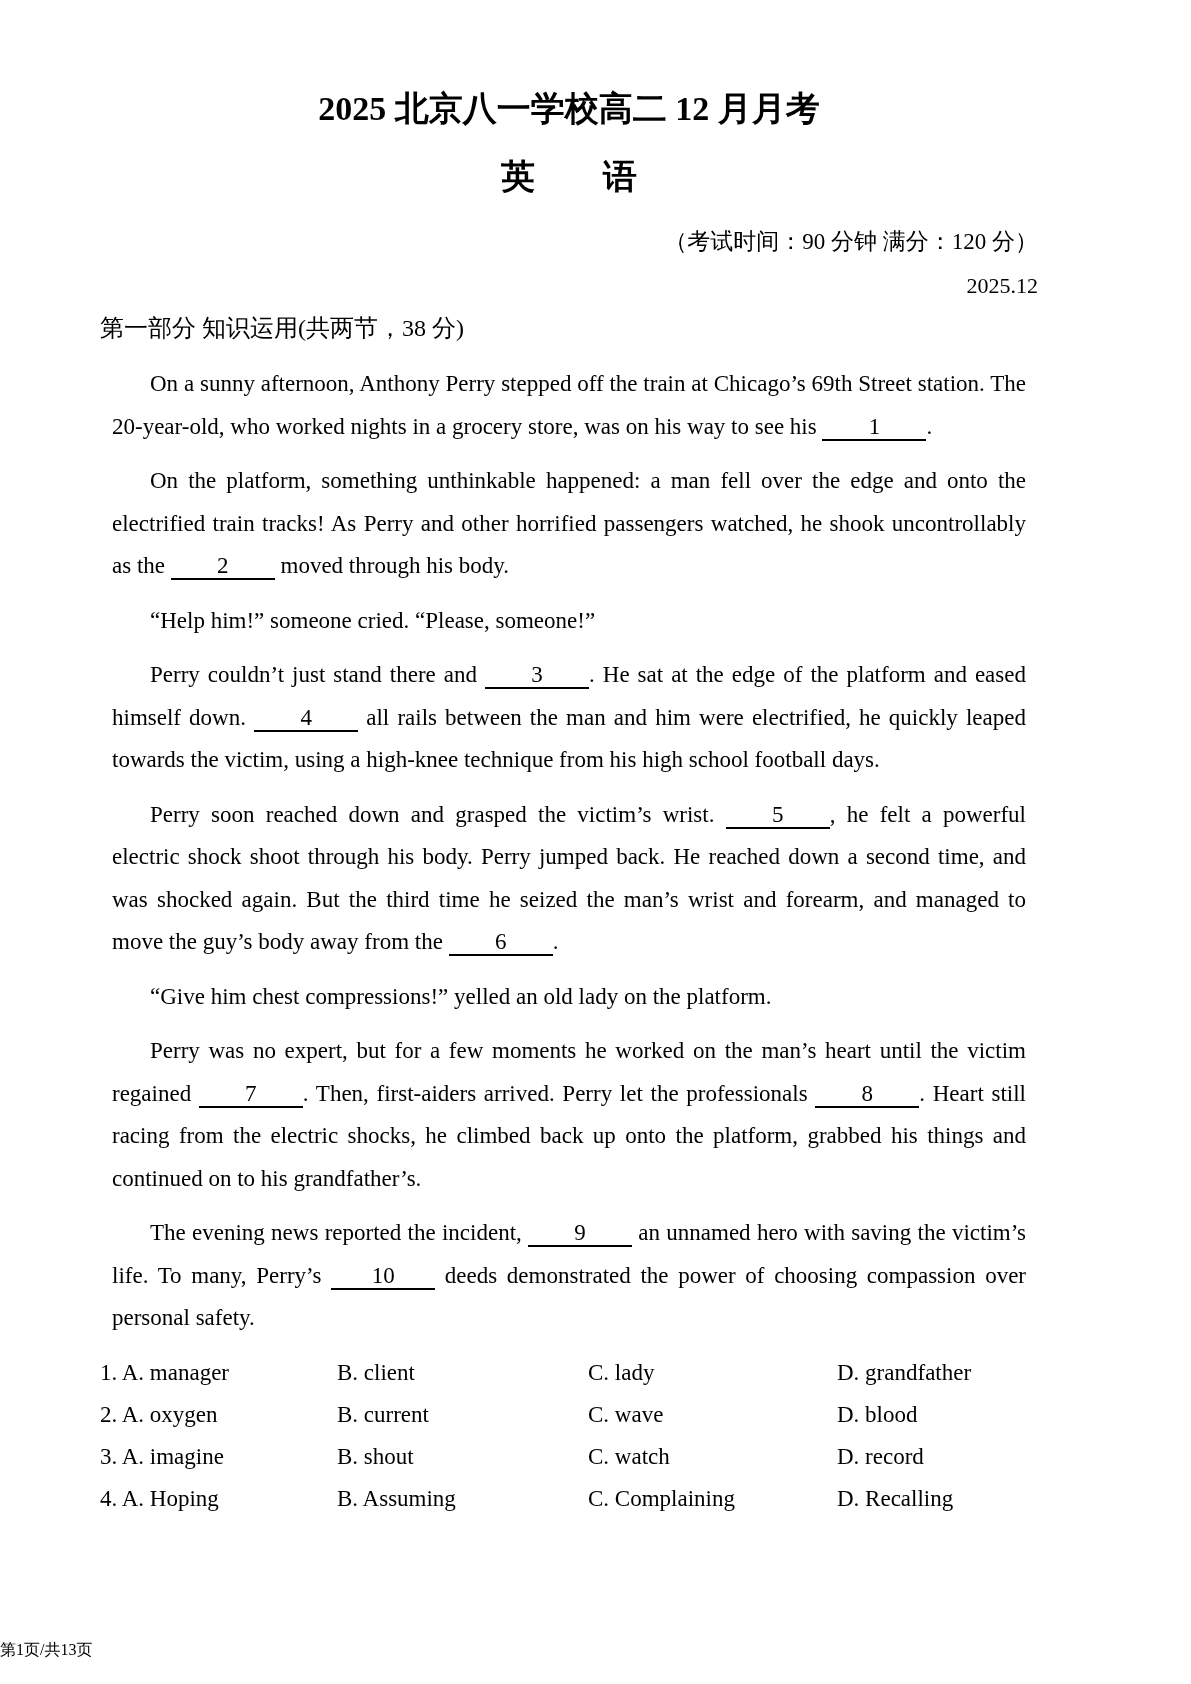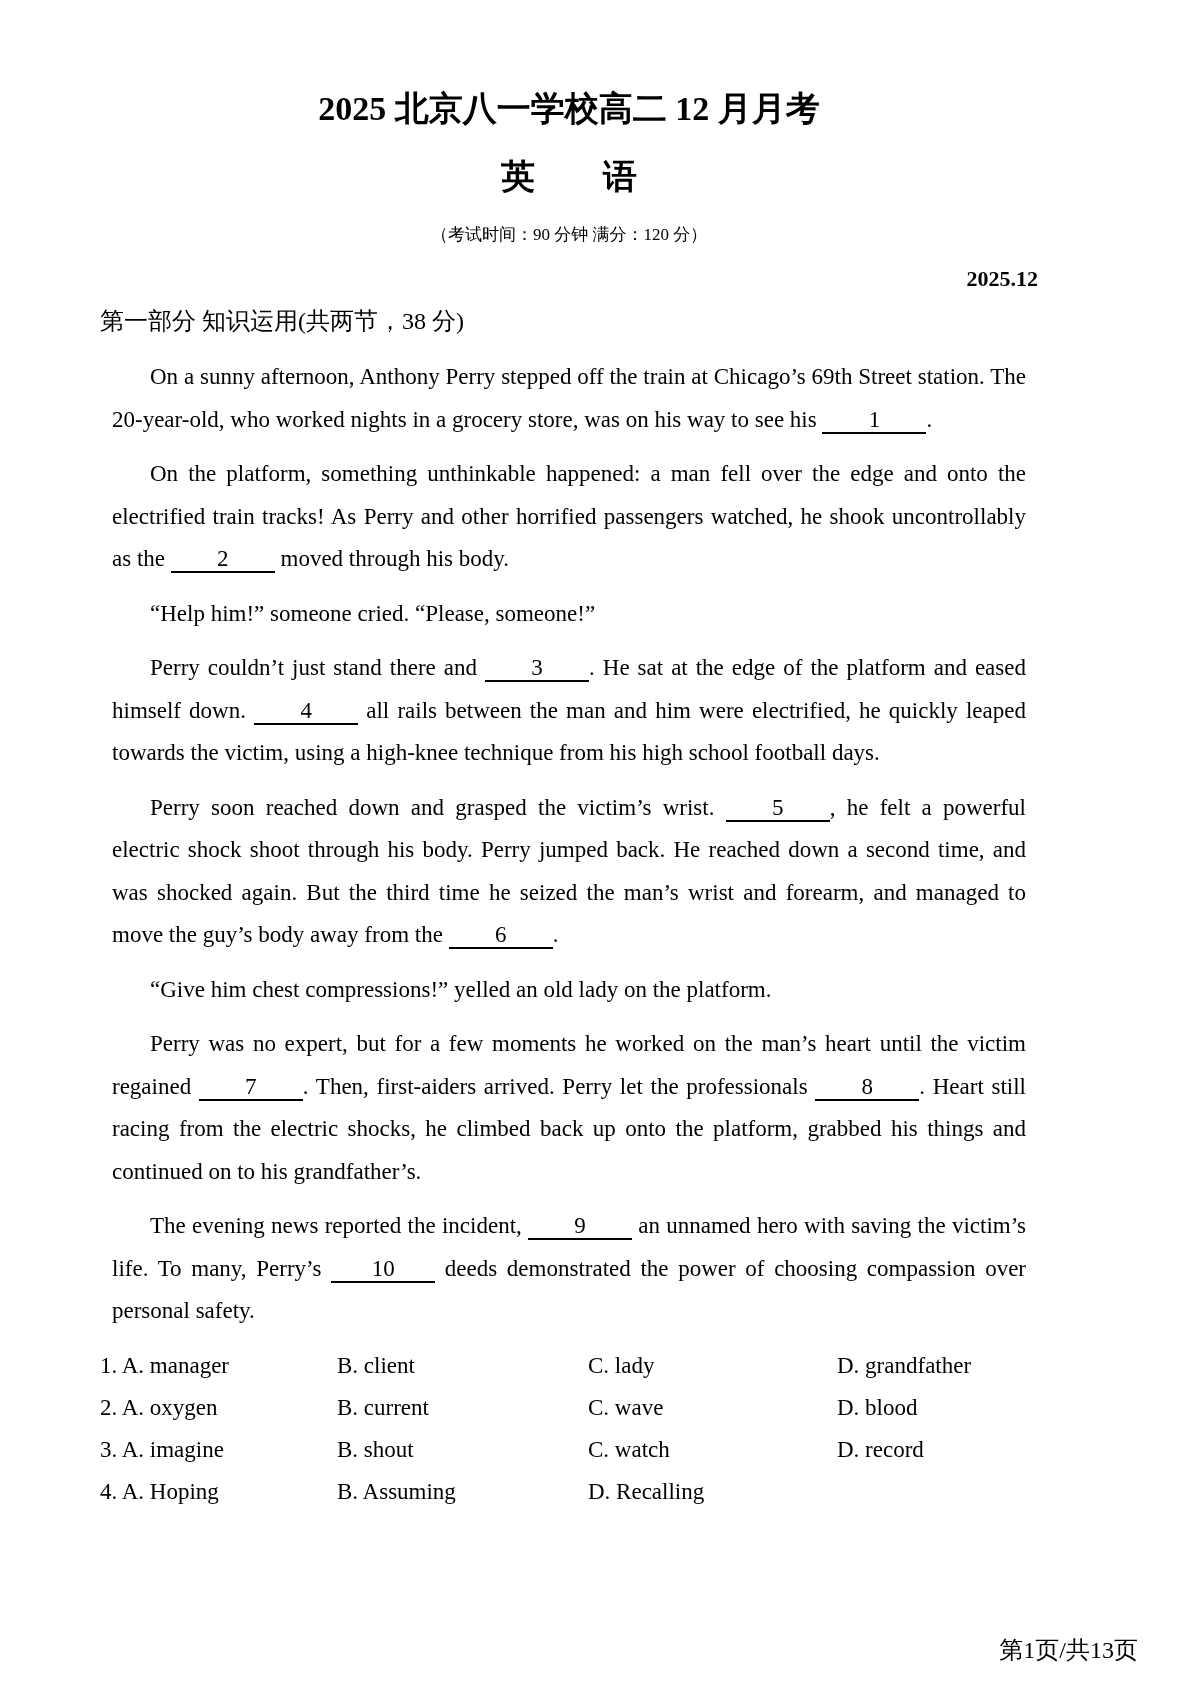--- a/index.html
+++ b/index.html
@@ -31,29 +31,29 @@
   .subject {
     font-size: 34px;
     line-height: 46px;
     font-weight: bold;
     text-align: center;
     letter-spacing: 2em;
     text-indent: 2em;
     margin-top: 22px;
   }
   .exam-info {
-    font-size: 17px;
+    font-size: 23px;
     line-height: 34px;
-    text-align: center;
-    margin-top: 18px;
+    text-align: right;
+    margin-top: 25px;
   }
   .exam-date {
     font-size: 22px;
     line-height: 26px;
-    font-weight: bold;
+    font-weight: normal;
     text-align: right;
     margin-top: 14px;
   }
   .h1, .h2 {
     font-size: 24px;
     line-height: 46px;
     font-weight: normal;
   }
   .h1 { margin-top: 6px; }
   .instructions {
@@ -91,22 +91,22 @@
     grid-template-columns: 237px 251px 249px 1fr;
     font-size: 23px;
     line-height: 42px;
   }
   .opt-cell { white-space: nowrap; }
   .footer {
     position: absolute;
     left: 0;
     bottom: 22px;
     width: 100%;
-    text-align: right;
-    font-size: 24px;
+    text-align: left;
+    font-size: 16px;
     line-height: 24px;
   }
 </style>
 </head>
 <body>
 
 <div class="page">
 
   <div class="title">2025 北京八一学校高二 12 月月考</div>
 
@@ -146,20 +146,21 @@
       </div>
       <div class="opt-row">
         <span class="opt-cell"><span>3. </span>A. imagine</span>
         <span class="opt-cell">B. shout</span>
         <span class="opt-cell">C. watch</span>
         <span class="opt-cell">D. record</span>
       </div>
       <div class="opt-row">
         <span class="opt-cell"><span>4. </span>A. Hoping</span>
         <span class="opt-cell">B. Assuming</span>
+        <span class="opt-cell">C. Complaining</span>
         <span class="opt-cell">D. Recalling</span>
       </div>
     </div>
 
   <div class="footer">
     <span>第1页/共13页</span>
   </div>
 
 </div>
 

